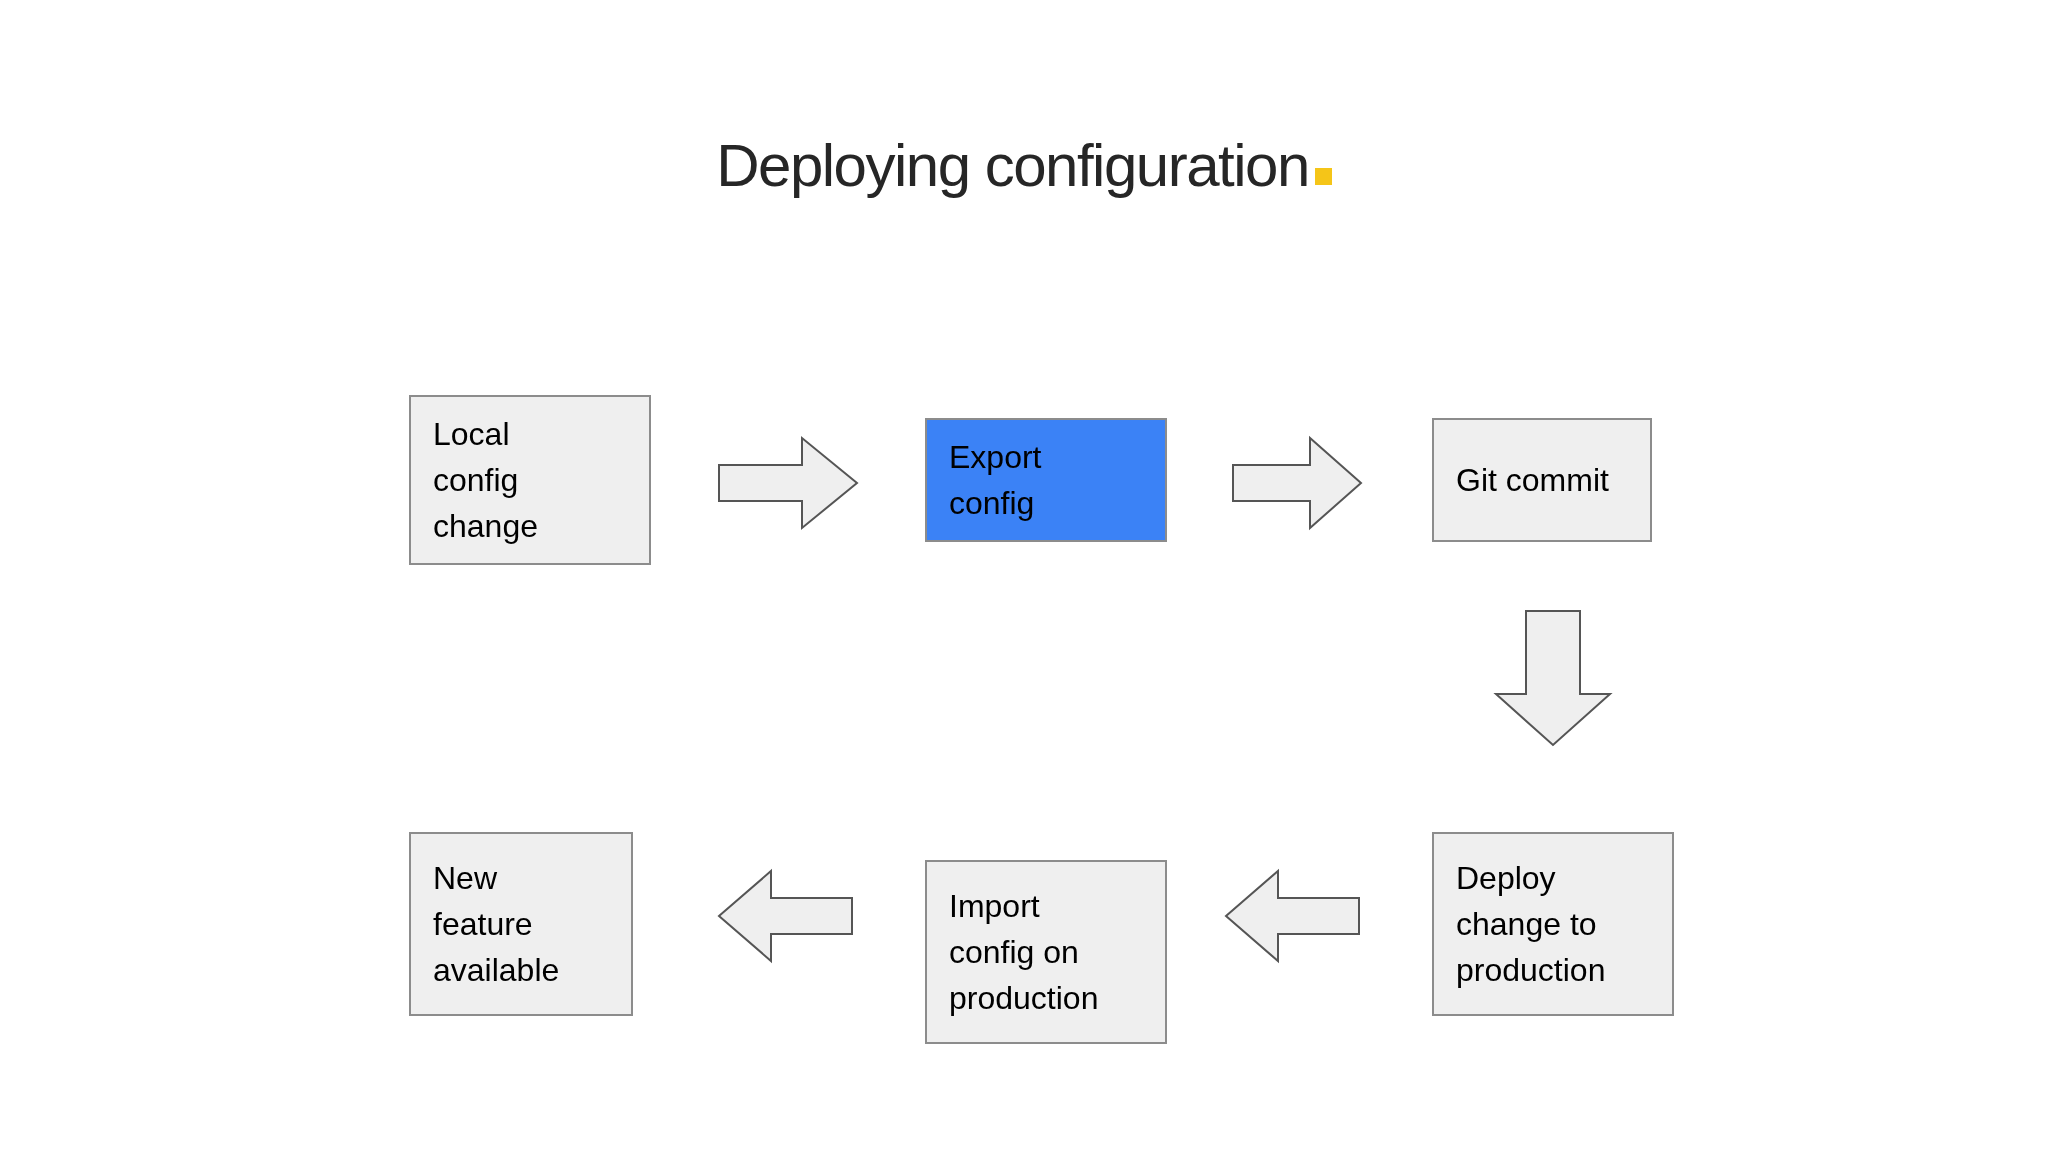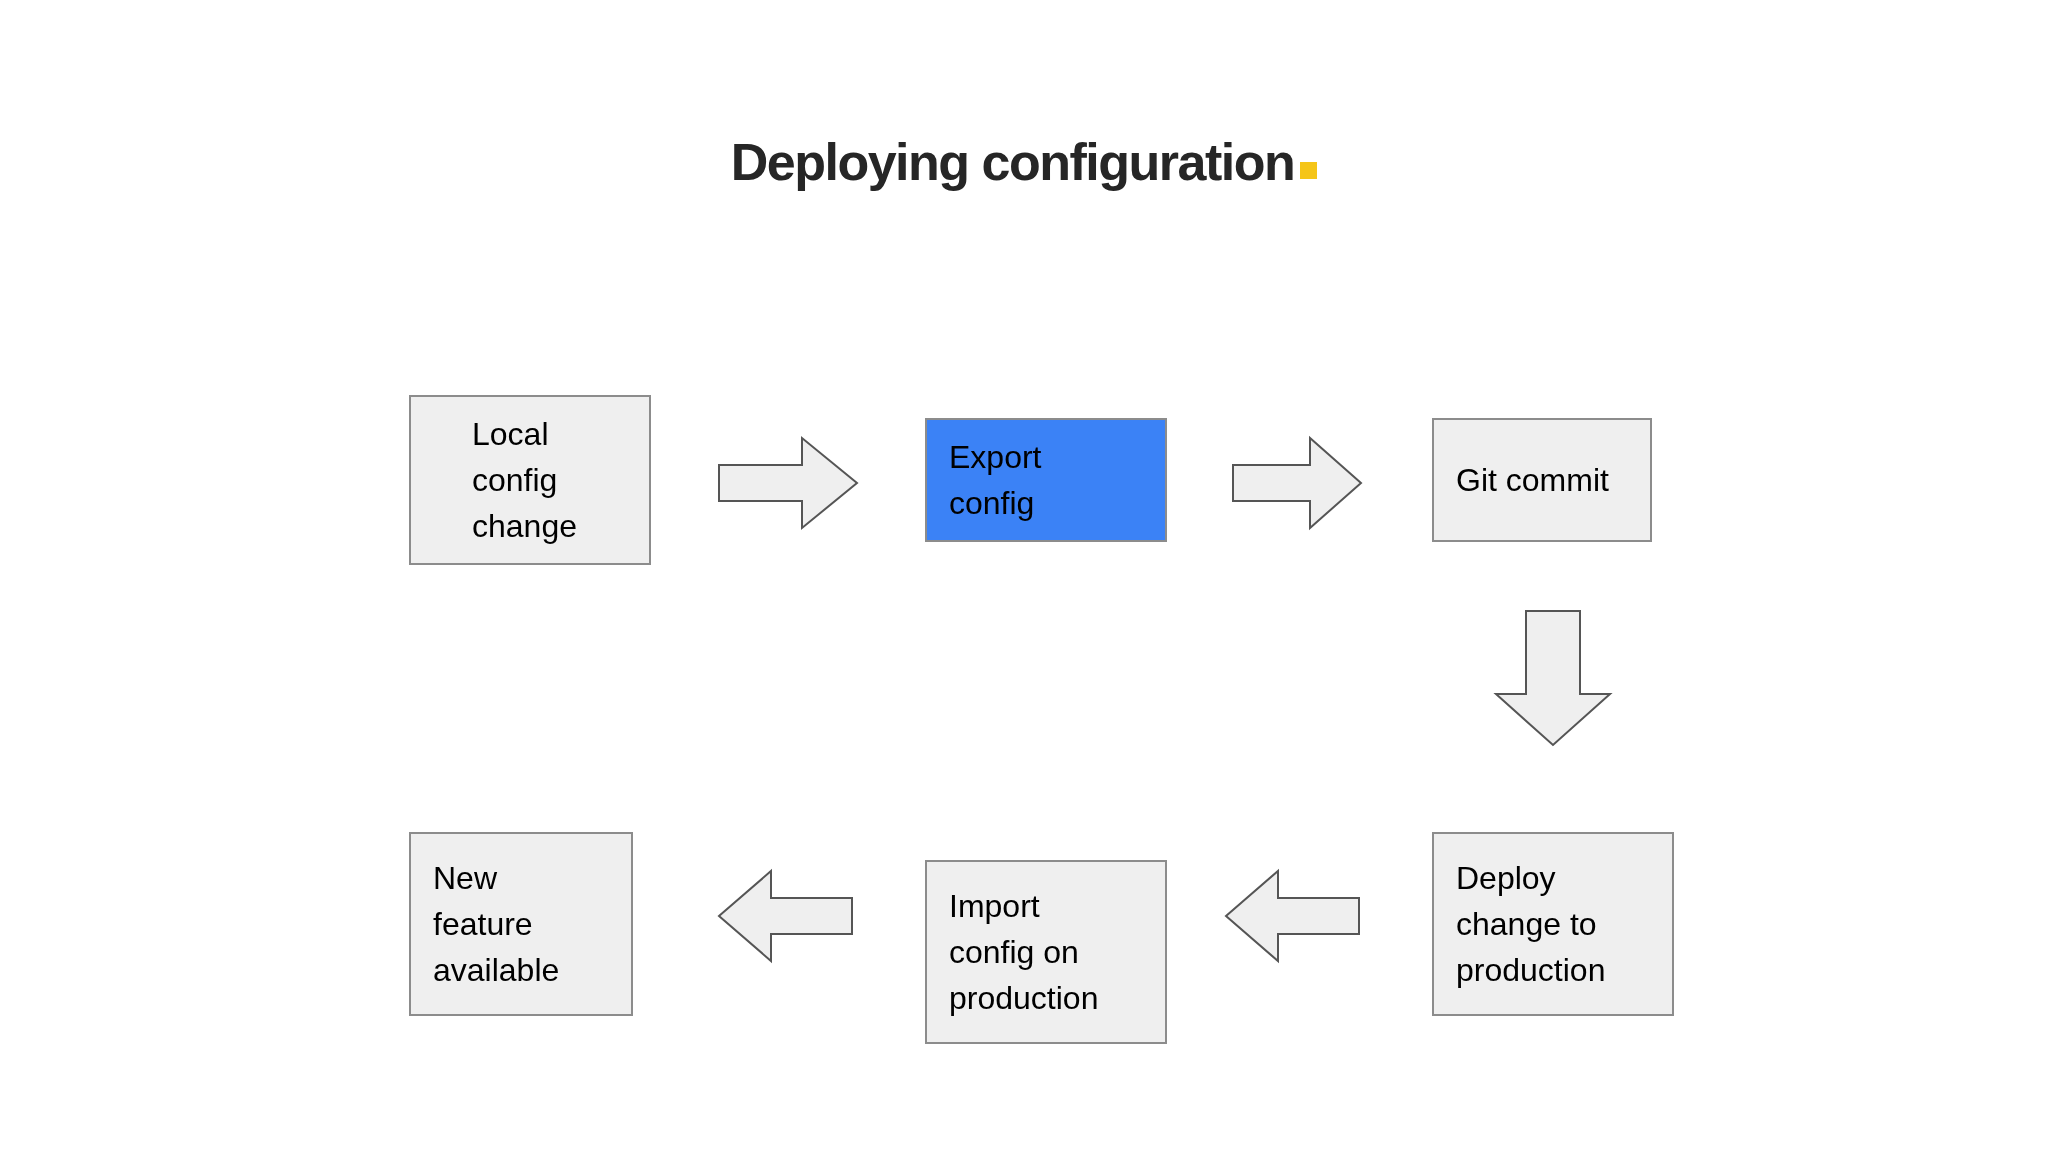--- a/index.html
+++ b/index.html
@@ -20,22 +20,22 @@
   #slide-title {
     position: absolute;
     left: 0;
     top: 136px;
     width: 2048px;
     text-align: center;
     white-space: nowrap;
   }
   #slide-title .title-text {
     font-family: "Liberation Sans", sans-serif;
-    font-size: 52px;
-    font-weight: bold;
+    font-size: 60px;
+    font-weight: normal;
     letter-spacing: -1.5px;
     color: #262626;
     line-height: 1;
     vertical-align: baseline;
   }
   #slide-title .title-dot {
     display: inline-block;
     width: 17px;
     height: 17px;
     background: #F5C518;
@@ -120,21 +120,21 @@
 </style>
 </head>
 <body style="background: rgb(255, 255, 255);">
 
 <div id="slide-title">
   <span class="title-text" style="color: rgb(38, 38, 38);">Deploying configuration</span><span class="title-dot" style="background: rgb(245, 197, 24);"></span>
 </div>
 
 <div id="flow-canvas">
 
-  <div class="flow-box" id="box-local-config-change" style="background: rgb(239, 239, 239); border-color: rgb(140, 140, 140); padding-left: 39px;">
+  <div class="flow-box" id="box-local-config-change" style="background: rgb(239, 239, 239); border-color: rgb(140, 140, 140);">
     <span class="box-label">Local
 config
 change</span>
   </div>
 
   <div class="flow-box" id="box-export-config" style="background: #3b82f6; border-color: rgb(140, 140, 140); align-items: center;">
     <span class="box-label">Export
 config</span>
   </div>
 

